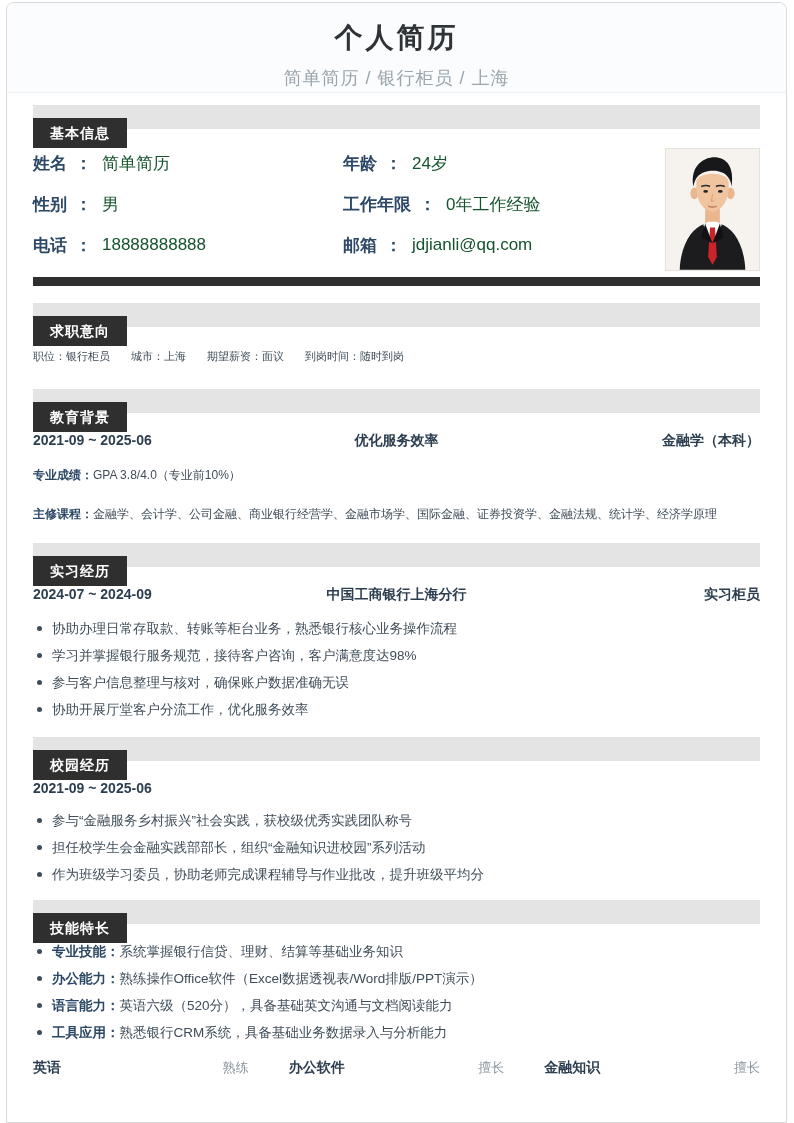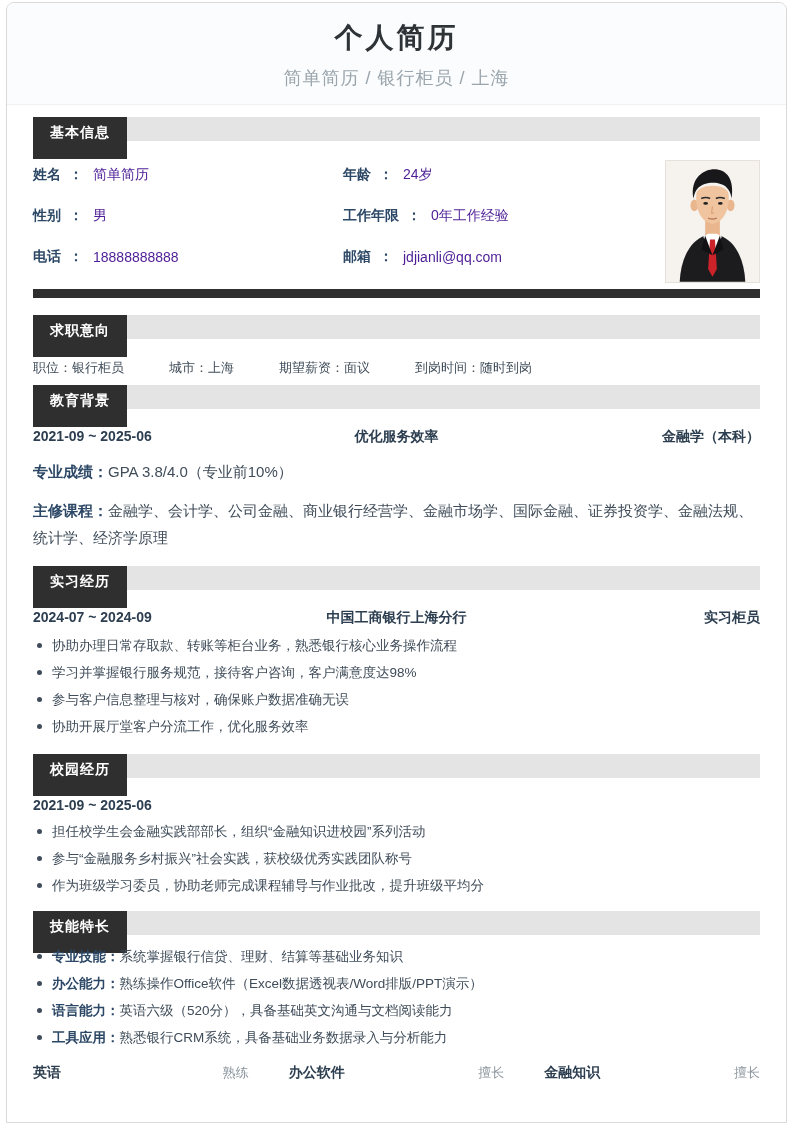--- a/index.html
+++ b/index.html
@@ -6,60 +6,60 @@
   html,body { width: 794px; height: 1123px; background: #fff;
     font-family: "Liberation Sans", "DejaVu Sans", sans-serif; color:#3f4c59; }
   .page {
     position: absolute; left: 6px; top: 2px; width: 781px; height: 1121px;
     background: #fff; border: 1px solid #d9d9d9; border-radius: 8px 8px 0 0;
     overflow: hidden;
   }
   .inner { padding: 0 26px; }
 
   
-  .rheader { text-align: center; padding: 16px 0 14px; background: #fbfcfd; border-bottom: 1px solid #f0f1f2; }
+  .rheader { text-align: center; padding: 16px 0 2px; background: #fbfcfd; border-bottom: 1px solid #f0f1f2; }
   .rtitle { font-size: 28px; font-weight: bold; color: #2e3338; letter-spacing: 3px; }
   .rsubtitle { margin-top: 9px; font-size: 18px; color: #9aa5ad; letter-spacing: 1px; }
 
   
   .section-bar { position: relative; height: 30px; }
   .section-bar .track { position: absolute; left: 0; right: 0; top: 3px; height: 24px; background: #e4e4e4; }
-  .section-bar .badge { position: absolute; left: 0; top: 3px; height: 42px; line-height: 30px;
+  .section-bar .badge { position: absolute; left: 0; top: 16px; height: 30px; line-height: 30px;
     background: #2f2f2f; color: #fff; font-weight: bold; font-size: 14px; padding: 0 17px; letter-spacing: 1px; }
 
   
   .info-wrap { display: flex; margin-top: 16px; }
   .info-grid { flex: 1; display: grid; grid-template-columns: 310px 1fr; }
-  .field { height: 30px; display: flex; align-items: center; font-size: 14px; }
+  .field { height: 30px; display: flex; align-items: center; font-size: 17px; }
   .f-label { color: #2c4866; font-weight: bold; }
   .f-colon { color: #2c4866; font-weight: bold; margin: 0 10px 0 8px; }
-  .f-value { color: #4c1d95; }
+  .f-value { color: #14532d; }
   .photo { width: 95px; height: 123px; margin-left: 18px; border: 1px solid #e6e1da; background: #f6f3ef; flex: none; }
   .photo svg { display: block; width: 100%; height: 100%; }
 
   .divider { height: 9px; background: #2f2f2f; margin-top: 6px; }
 
   .mt9  { margin-top: 9px; }  .mt14 { margin-top: 14px; }
-  .mt8  { margin-top: 0; }  .mt12 { margin-top: 12px; }
+  .mt8  { margin-top: 16px; }  .mt12 { margin-top: 12px; }
   .mt2  { margin-top: 2px; }
 
   
-  .intent-row { display: flex; gap: 45px; margin-top: 12px; height: 28px; align-items: center; font-size: 13px; }
+  .intent-row { display: flex; gap: 21px; margin-top: 12px; height: 28px; align-items: center; font-size: 11px; }
 
   
   .exp-head { display: flex; margin-top: 16px; font-size: 14px; font-weight: bold; color: #2c3e50; }
   .exp-head span { flex: 1; }
   .exp-head .c { text-align: center; }
   .exp-head .r { text-align: right; }
   .solo-period { margin-top: 16px; font-size: 14px; font-weight: bold; color: #2c3e50; }
 
-  .detail { margin-top: 12px; font-size: 15px; line-height: 27px; color: #3f4c59; }
+  .detail { margin-top: 12px; font-size: 12px; line-height: 27px; color: #3f4c59; }
   .d-label { color: #2c4866; font-weight: bold; }
 
-  ul.bullets { list-style: none; margin-top: 8px; }
+  ul.bullets { list-style: none; margin-top: 14px; }
   ul.bullets li { position: relative; padding-left: 19px; line-height: 21px; font-size: 13.5px; color: #3f4c59; }
   ul.bullets li + li { margin-top: 6px; }
   ul.bullets li::before { content: ""; position: absolute; left: 4px; top: 8px;
     width: 5px; height: 5px; border-radius: 50%; background: #3f4c59; }
 
   
   .bars { display: grid; grid-template-columns: repeat(3, 1fr); column-gap: 40px; row-gap: 12px; margin-top: 16px; }
   .bar-head { display: flex; justify-content: space-between; align-items: baseline; }
   .bar-name { font-size: 14px; font-weight: bold; color: #2c3e50; }
   .bar-level { font-size: 13px; color: #8a949c; }
@@ -193,22 +193,22 @@
       <li>参与客户信息整理与核对，确保账户数据准确无误</li>
       <li>协助开展厅堂客户分流工作，优化服务效率</li>
     </ul>
 
     <div class="section-bar mt14">
       <div class="track"></div>
       <div class="badge">校园经历</div>
     </div>
     <div class="solo-period">2021-09 ~ 2025-06</div>
     <ul class="bullets">
+      <li>参与“金融服务乡村振兴”社会实践，获校级优秀实践团队称号</li>
       <li>担任校学生会金融实践部部长，组织“金融知识进校园”系列活动</li>
-      <li>参与“金融服务乡村振兴”社会实践，获校级优秀实践团队称号</li>
       <li>作为班级学习委员，协助老师完成课程辅导与作业批改，提升班级平均分</li>
     </ul>
 
     <div class="section-bar mt12">
       <div class="track"></div>
       <div class="badge">技能特长</div>
     </div>
     <ul class="bullets">
       <li><span class="d-label"><span>专业技能</span><span>：</span></span><span>系统掌握银行信贷、理财、结算等基础业务知识</span></li>
       <li><span class="d-label"><span>办公能力</span><span>：</span></span><span>熟练操作Office软件（Excel数据透视表/Word排版/PPT演示）</span></li>

